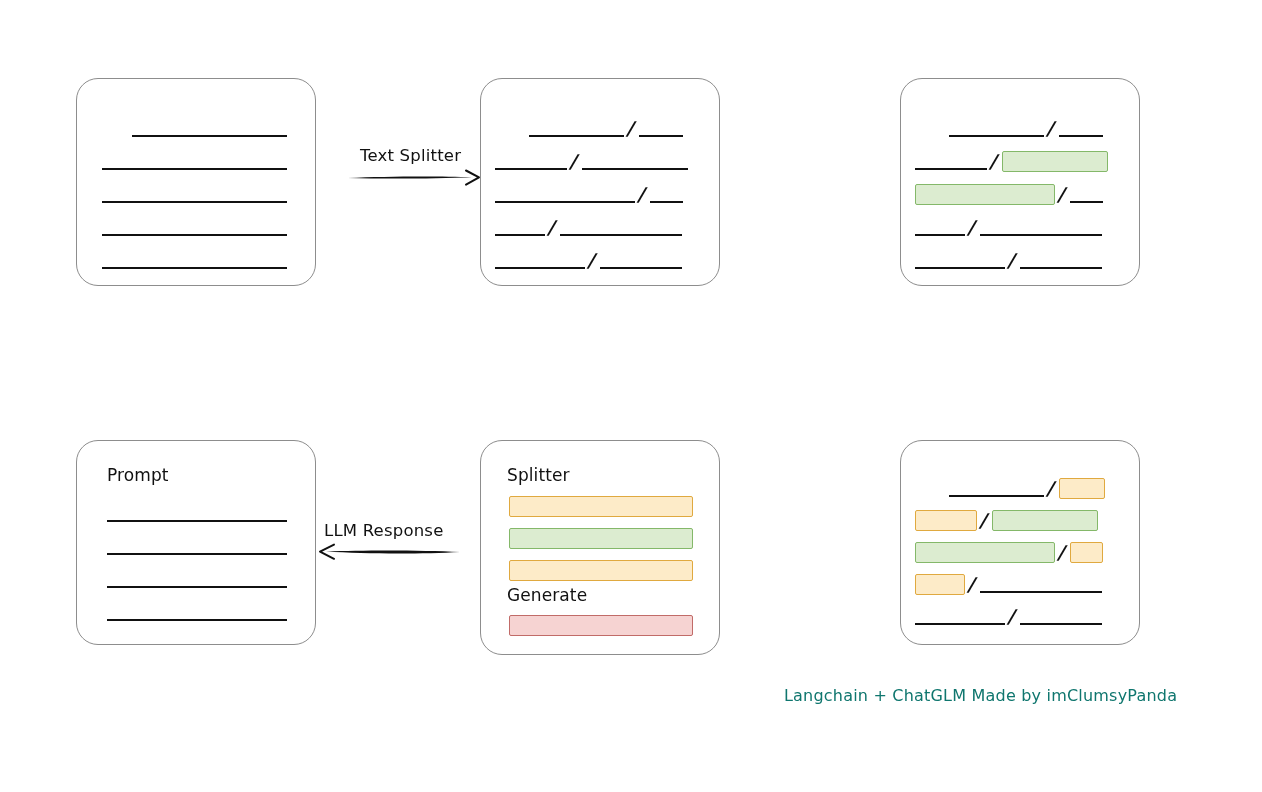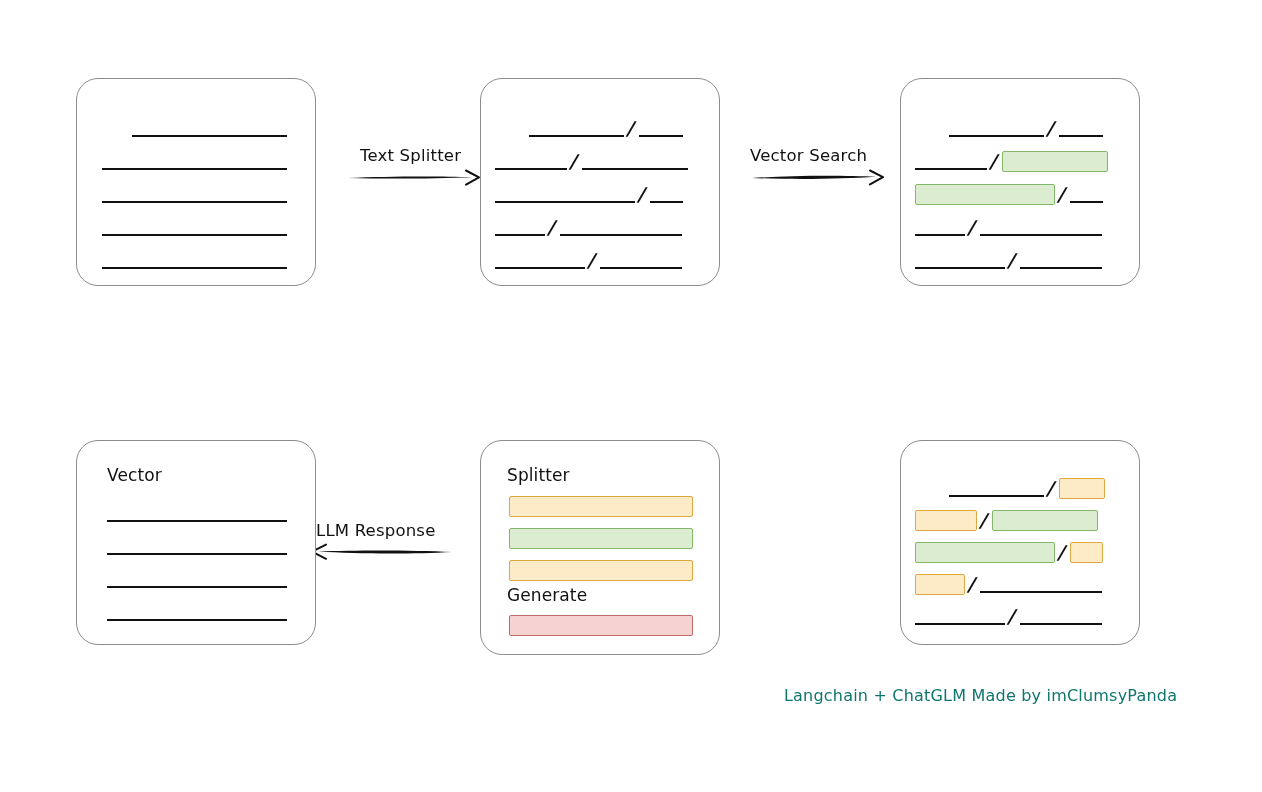--- a/index.html
+++ b/index.html
@@ -153,27 +153,20 @@
           <span class="seg" style="width: 122px;"></span>
         </div>
         <div class="row" style="left: 14px; top: 172px;">
           <span class="seg" style="width: 90px;"></span>
           <span class="slash">/</span>
           <span class="seg" style="width: 82px;"></span>
         </div>
       </div>
   </div>
 
-  <div class="arrow-wrap" style="left:750px;top:150px;width:135px;height:40px;">
-    <div class="arrow-label" style="left:0px;top:-4px;">Vector Search</div>
-    <svg width="135" height="40" viewBox="0 0 135 40" aria-hidden="true">
-      <path d="M2,28 C40,25.4 92,25.2 126,26.8 C92,29.2 40,29.6 2,28 Z" fill="#111"></path>
-      <path d="M120,20.5 L133,27.2 L120,34.4" fill="none" stroke="#111" stroke-width="2" stroke-linejoin="round" stroke-linecap="round"></path>
-    </svg>
-  </div>
 
   <div class="card" style="left:900px;top:78px;width:240px;height:208px;">
     <div class="rows">
         <div class="row" style="left: 48px; top: 40px;">
           <span class="seg" style="width: 95px;"></span>
           <span class="slash">/</span>
           <span class="seg" style="width: 44px;"></span>
         </div>
         <div class="row" style="left: 14px; top: 73px;">
           <span class="seg" style="width: 72px;"></span>
@@ -232,30 +225,30 @@
 
   <div class="card" style="left:480px;top:440px;width:240px;height:215px;">
     <div class="card-label" style="left:26px;top:24px;">Splitter</div>
     <div class="bar yellow" style="left:28px;top:55px;width:184px;"></div>
     <div class="bar green" style="left:28px;top:87px;width:184px;"></div>
     <div class="bar yellow" style="left:28px;top:119px;width:184px;"></div>
     <div class="card-label" style="left:26px;top:144px;">Generate</div>
     <div class="bar red" style="left:28px;top:174px;width:184px;"></div>
   </div>
 
-  <div class="arrow-wrap" style="left:306px;top:525px;width:148px;height:40px;">
+  <div class="arrow-wrap" style="left:314px;top:525px;width:148px;height:40px;">
     <div class="arrow-label" style="left:10px;top:-4px;">LLM Response</div>
     <svg width="148" height="40" viewBox="0 0 148 40" aria-hidden="true">
       <path d="M146,27 C108,25.2 52,25.0 12,26.6 C52,29.0 108,29.2 146,27 Z" fill="#111"></path>
       <path d="M20,19.6 L6,26.6 L20,33.8" fill="none" stroke="#111" stroke-width="2" stroke-linejoin="round" stroke-linecap="round"></path>
     </svg>
   </div>
 
   <div class="card" style="left:76px;top:440px;width:240px;height:205px;">
-    <div class="card-label" style="left:30px;top:24px;">Vector</div>
+    <div class="card-label" style="left:30px;top:24px;">Prompt</div>
     <div class="rows">
         <div class="row" style="left: 30px; top: 63px;">
           <span class="seg" style="width: 180px;"></span>
         </div>
         <div class="row" style="left: 30px; top: 96px;">
           <span class="seg" style="width: 180px;"></span>
         </div>
         <div class="row" style="left: 30px; top: 129px;">
           <span class="seg" style="width: 180px;"></span>
         </div>

